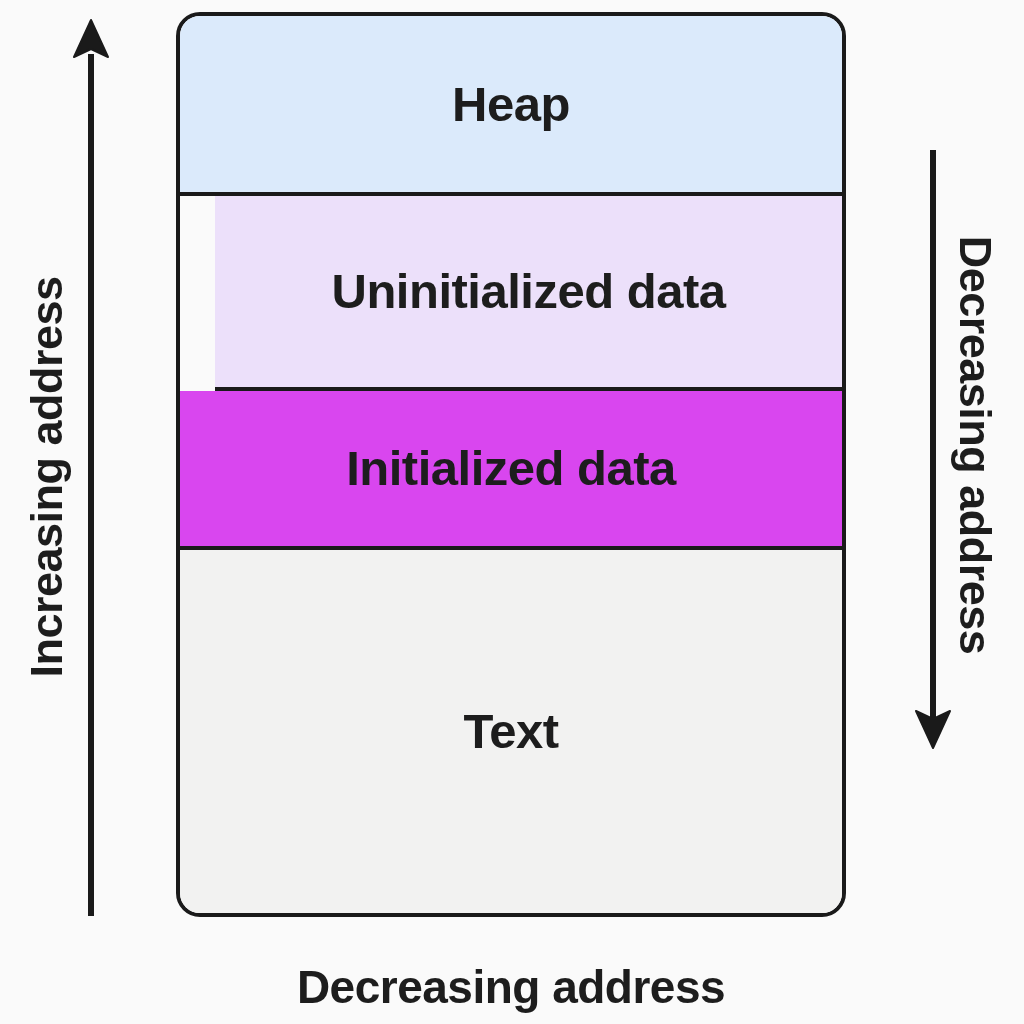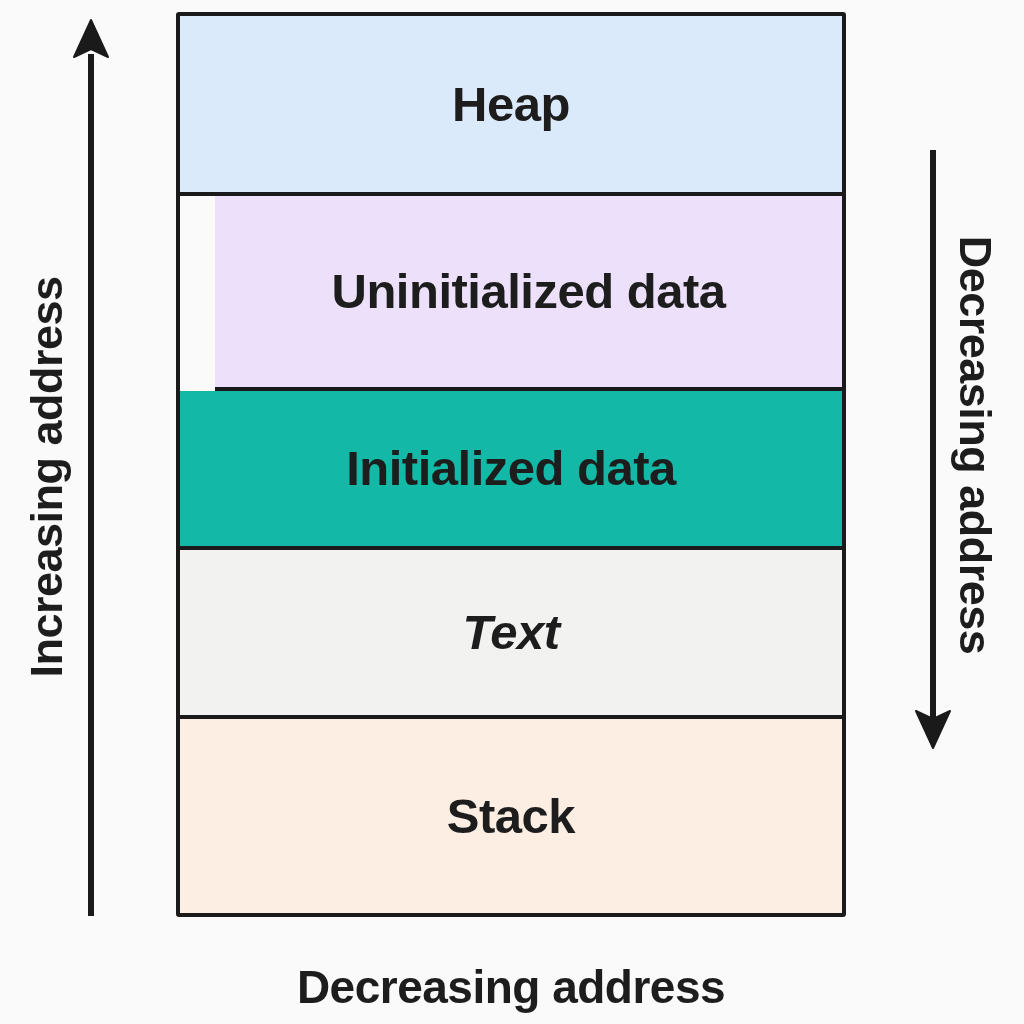--- a/index.html
+++ b/index.html
@@ -23,42 +23,42 @@
   }
   
   .memory-box {
     position: absolute;
     left: 176px;
     top: 12px;
     width: 670px;
     height: 905px;
     box-sizing: border-box;
     border: 4px solid #1a1a1a;
-    border-radius: 3px;
+    border-radius: 24px;
     overflow: hidden;
     display: flex;
     flex-direction: column;
   }
   .mem-section {
     box-sizing: border-box;
     border-bottom: 4px solid #1a1a1a;
     display: flex;
     flex-direction: column;
     align-items: center;
     justify-content: center;
     text-align: center;
   }
   .mem-section:last-child {
     border-bottom: none;
     flex: 1;
   }
   .sec-heap  { height: 180px; }
   .sec-bss   { height: 195px; }
   .sec-init  { height: 159px; }
-  .sec-text  { height: 169px; font-style: italic; }
+  .sec-text  { height: 149px; }
   .mem-label {
     font-size: 49px;
     font-weight: bold;
     line-height: 1.32;
     letter-spacing: -0.5px;
     color: #1d1d1d;
   }
   
   .v-label {
     position: absolute;
@@ -117,29 +117,26 @@
   <div class="memory-box">
 
     <div class="mem-section sec-heap" style="background-color: rgb(219, 234, 251);">
       <div class="mem-label">Heap</div>
     </div>
 
     <div class="mem-section sec-bss" style="background-color: rgb(236, 224, 250); margin-left: 35px;">
       <div class="mem-label">Uninitialized data</div>
     </div>
 
-    <div class="mem-section sec-init" style="background-color: #14b8a6;">
+    <div class="mem-section sec-init" style="background-color: #d946ef;">
       <div class="mem-label">Initialized data</div>
     </div>
 
     <div class="mem-section sec-text" style="background-color: rgb(242, 242, 241);">
       <div class="mem-label">Text</div>
     </div>
 
-    <div class="mem-section sec-stack" style="background-color: rgb(253, 238, 228);">
-      <div class="mem-label">Stack</div>
-    </div>
 
   </div>
 
   <div class="bottom-caption">Decreasing address</div>
 
 </div>
 
 </body></html>

